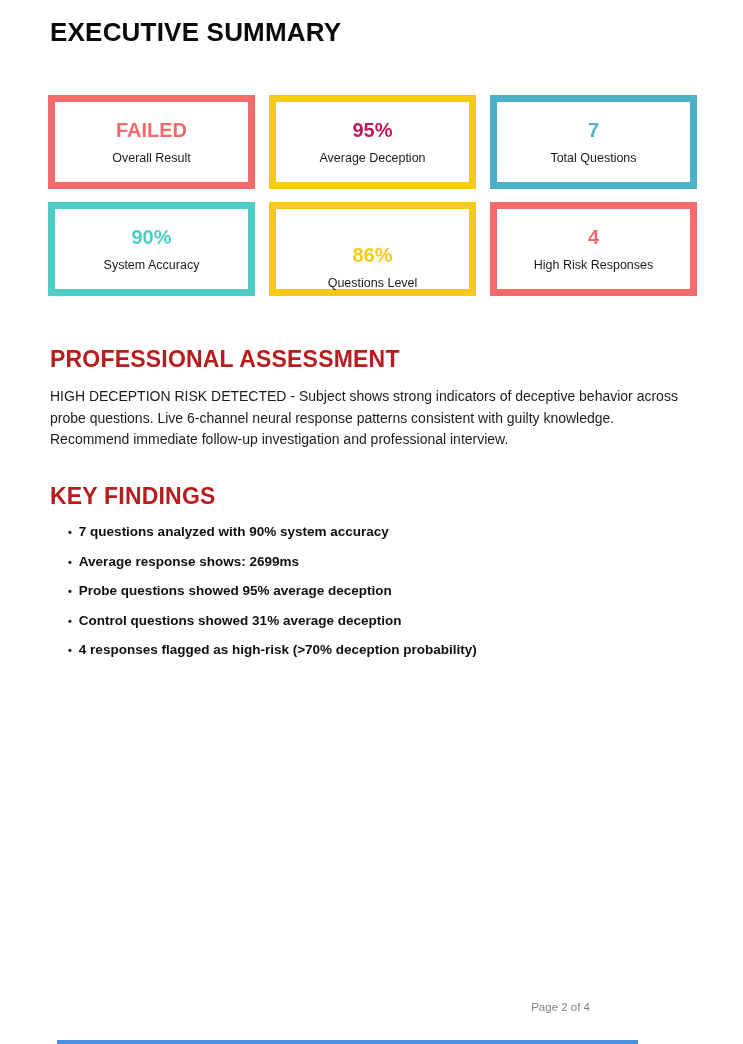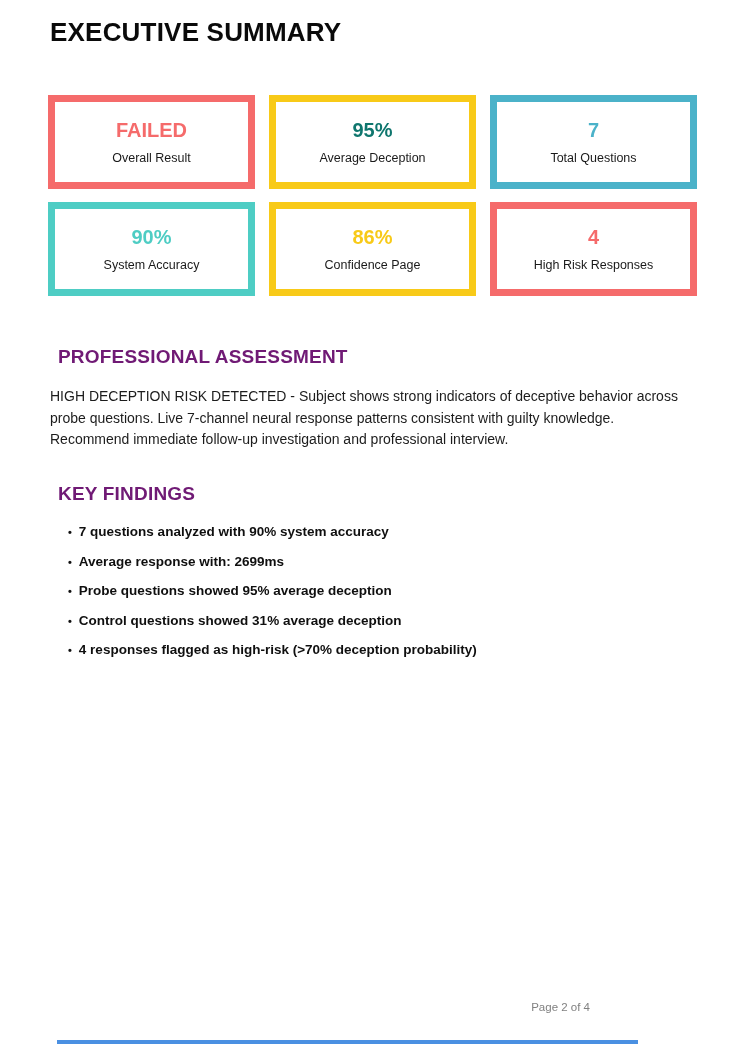--- a/index.html
+++ b/index.html
@@ -27,21 +27,21 @@
     height: 94px; background: #ffffff;
     border: 7px solid #0f766e;
     display: flex; flex-direction: column; align-items: center; justify-content: center;
     text-align: center;
   }
   .card-value { font-size: 20px; font-weight: bold; line-height: 1; margin-bottom: 12px; }
   .card-label { font-size: 12.5px; font-weight: normal; color: #1a1a1a; line-height: 1; }
 
   .section-heading {
     position: absolute; left: 50px;
-    font-size: 19px; font-weight: bold; color: #701a75; letter-spacing: 0.2px; margin-left: 8px;
+    font-size: 23px; font-weight: bold; color: #b91c1c; letter-spacing: 0.2px;
   }
   .assessment-heading { top: 346px; }
   .assessment-body {
     position: absolute; left: 50px; top: 386px; width: 646px;
     font-size: 14px; line-height: 21.5px; color: #1c1c1c; font-weight: normal;
   }
   .findings-heading { top: 483px; }
 
   .findings-list {
     position: absolute; left: 68px; top: 523px; width: 620px;
@@ -71,55 +71,55 @@
 <div id="doc">
 
   <h1 class="page-title">EXECUTIVE SUMMARY</h1>
 
   <div class="cards">
     <div class="card" style="border-color: rgb(245, 107, 107);">
       <div class="card-value" style="color: rgb(245, 107, 107);">FAILED</div>
       <div class="card-label">Overall Result</div>
     </div>
     <div class="card" style="border-color: rgb(248, 202, 24);">
-      <div class="card-value" style="color: #0f766e;">95%</div>
+      <div class="card-value" style="color: #be185d;">95%</div>
       <div class="card-label">Average Deception</div>
     </div>
     <div class="card" style="border-color: rgb(75, 178, 201);">
       <div class="card-value" style="color: rgb(75, 178, 201);">7</div>
       <div class="card-label">Total Questions</div>
     </div>
     <div class="card" style="border-color: rgb(78, 205, 196); align-items: center;">
       <div class="card-value" style="color: rgb(78, 205, 196);">90%</div>
       <div class="card-label">System Accuracy</div>
     </div>
-    <div class="card" style="border-color: rgb(248, 202, 24);">
+    <div class="card" style="border-color: rgb(248, 202, 24); justify-content: flex-end;">
       <div class="card-value" style="color: rgb(248, 202, 24);">86%</div>
-      <div class="card-label">Confidence Page</div>
+      <div class="card-label">Questions Level</div>
     </div>
     <div class="card" style="border-color: rgb(245, 107, 107);">
       <div class="card-value" style="color: rgb(245, 107, 107);">4</div>
       <div class="card-label">High Risk Responses</div>
     </div>
   </div>
 
   <h2 class="section-heading assessment-heading">PROFESSIONAL ASSESSMENT</h2>
 
-  <p class="assessment-body">HIGH DECEPTION RISK DETECTED - Subject shows strong indicators of deceptive behavior across probe questions. Live 7-channel neural response patterns consistent with guilty knowledge. Recommend immediate follow-up investigation and professional interview.</p>
+  <p class="assessment-body">HIGH DECEPTION RISK DETECTED - Subject shows strong indicators of deceptive behavior across probe questions. Live 6-channel neural response patterns consistent with guilty knowledge. Recommend immediate follow-up investigation and professional interview.</p>
 
   <h2 class="section-heading findings-heading">KEY FINDINGS</h2>
 
   <ul class="findings-list">
     <li class="finding">
       <span class="dot">•</span>
       <span>7 questions analyzed with 90% system accuracy</span>
     </li>
     <li class="finding">
       <span class="dot">•</span>
-      <span>Average response with: 2699ms</span>
+      <span>Average response shows: 2699ms</span>
     </li>
     <li class="finding">
       <span class="dot">•</span>
       <span>Probe questions showed 95% average deception</span>
     </li>
     <li class="finding">
       <span class="dot">•</span>
       <span>Control questions showed 31% average deception</span>
     </li>
     <li class="finding">

